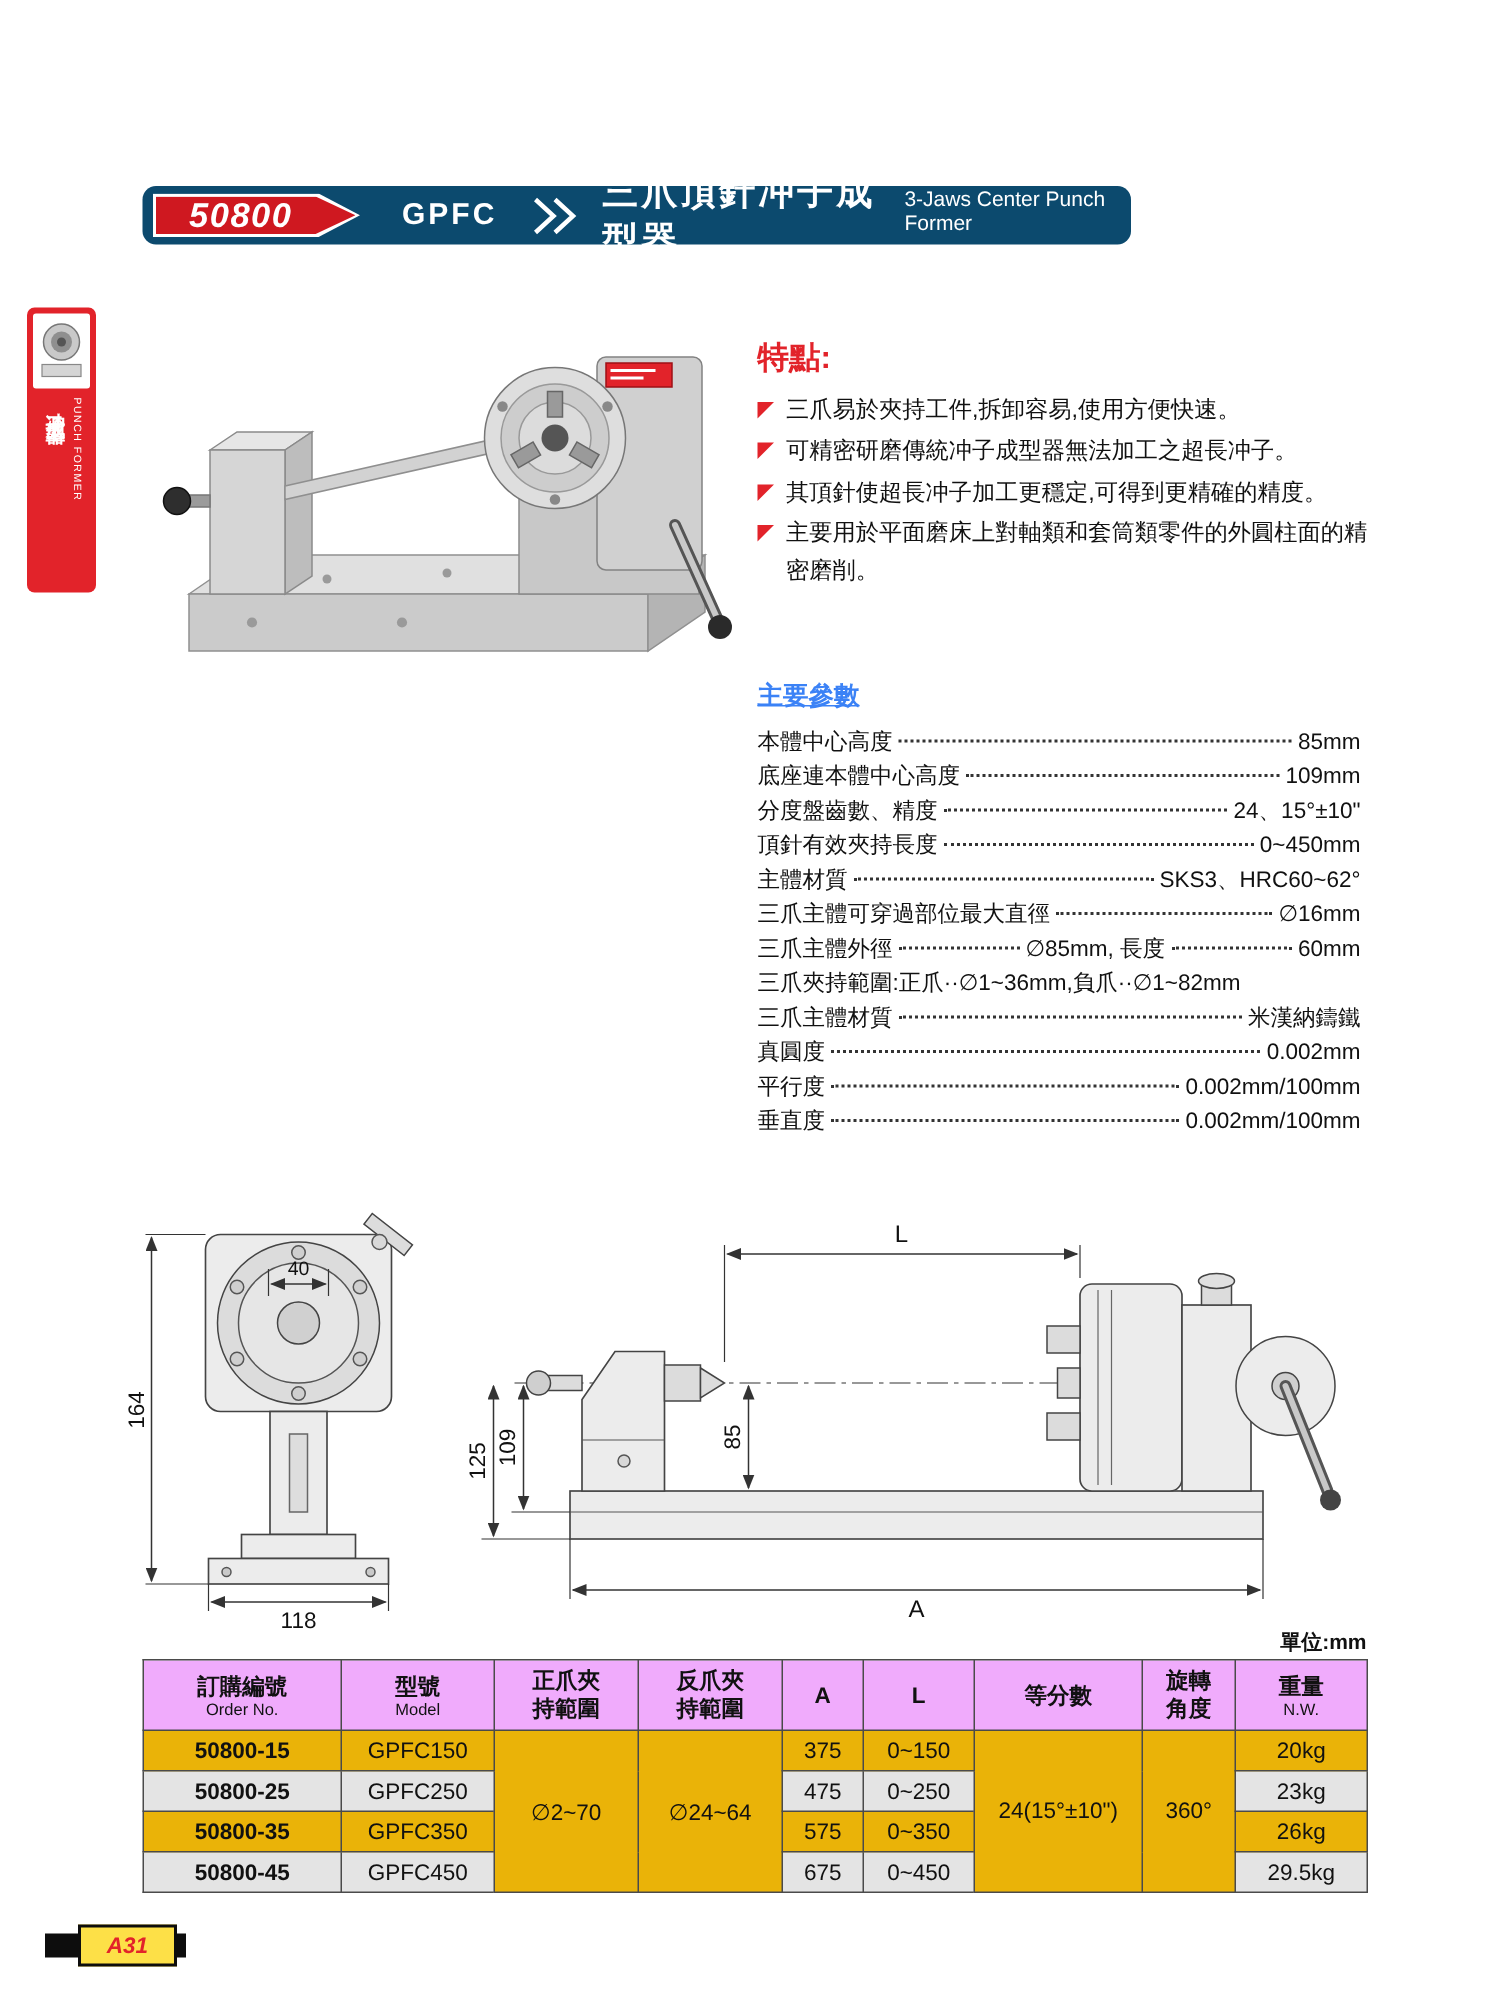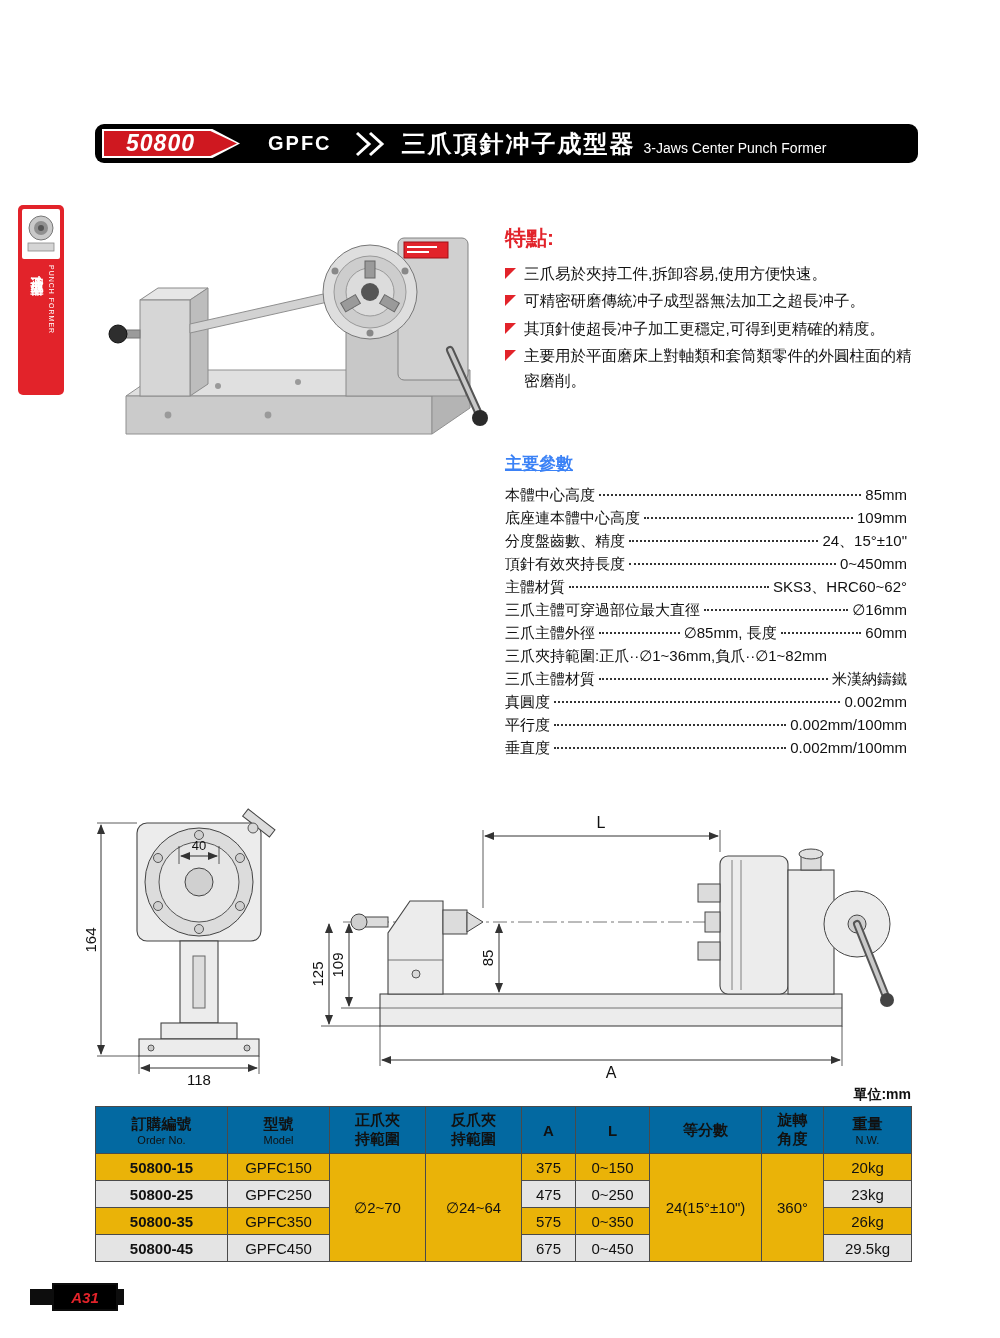--- a/index.html
+++ b/index.html
@@ -5,22 +5,22 @@
   html,body { margin:0; padding:0; background:#ffffff; }
   body { font-family:"Liberation Sans","DejaVu Sans",sans-serif; color:#111; }
   #page { position:relative; width:1000px; height:1338px; background:#fff; overflow:hidden; }
 
   
   .title-row { position:absolute; left:95px; top:60px; display:flex; align-items:baseline; }
   .title-zh { font-size:42px; font-weight:bold; letter-spacing:3px; color:#1a1a1a; }
   .title-en { font-size:26px; font-weight:bold; color:#8a8a8a; margin-left:12px; }
 
   
-  .banner { position:absolute; left:95px; top:124px; width:823px; height:39px;
-            background:#000000; border-radius:9px; display:flex; align-items:center; }
+  .banner { position:absolute; left:95px; top:124px; width:659px; height:39px;
+            background:#0c4a6e; border-radius:9px; display:flex; align-items:center; }
   .order-tag { position:relative; width:138px; height:29px; margin-left:7px; flex:0 0 auto;
                clip-path:polygon(0 0,80% 0,100% 50%,80% 100%,0 100%); background:#ffffff; }
   .order-tag-inner { position:absolute; left:2px; top:2px; right:3px; bottom:2px;
                clip-path:polygon(0 0,80% 0,100% 50%,80% 100%,0 100%); background:#cf1820;
                display:flex; align-items:center; justify-content:center; }
   .order-no { color:#fff; font-size:23px; font-weight:bold; font-style:italic; padding-right:20px; letter-spacing:1px; }
   .series { color:#fff; font-size:20px; font-weight:bold; letter-spacing:2px; margin-left:28px; }
   .chevrons { margin-left:20px; flex:0 0 auto; }
   .banner-name-zh { color:#fff; font-size:24px; font-weight:bold; margin-left:14px; letter-spacing:2px; }
   .banner-name-en { color:#fff; font-size:14px; font-weight:normal; margin-left:8px; align-self:flex-end; margin-bottom:7px; }
@@ -57,29 +57,29 @@
   .dimline { stroke:#333; stroke-width:1; }
   .extline { stroke:#333; stroke-width:0.8; }
   .part { fill:#ececec; stroke:#444; stroke-width:1.1; }
   .part-dark { fill:#dcdcdc; stroke:#444; stroke-width:1; }
   .centerline { stroke:#777; stroke-width:1; stroke-dasharray:14 4 3 4; }
 
   
   .unit-note { position:absolute; left:95px; top:1086px; width:816px; text-align:right; font-size:14px; font-weight:bold; }
   .spec-table { position:absolute; left:95px; top:1106px; border-collapse:collapse; table-layout:fixed; width:816px; }
   .spec-table th, .spec-table td { border:1px solid #4a4a4a; text-align:center; padding:1px 2px; }
-  .spec-table th { background:#0369a1; font-size:15px; font-weight:bold; height:44px; }
+  .spec-table th { background:#f0abfc; font-size:15px; font-weight:bold; height:44px; }
   .spec-table td { font-size:15px; height:24px; background:#eab308; }
   .spec-table tbody tr:nth-child(even) td { background:#e4e4e4; }
   .hdr-en { display:block; font-size:11px; font-weight:normal; }
   .cell-bold { font-weight:bold; }
 
   
   .footer-bar { position:absolute; left:30px; top:1289px; width:94px; height:16px; background:#0d0d0d; }
-  .page-box { position:absolute; left:52px; top:1283px; width:62px; height:24px; background:#000000;
+  .page-box { position:absolute; left:52px; top:1283px; width:62px; height:24px; background:#fde047;
               border:2px solid #0d0d0d; display:flex; align-items:center; justify-content:center; }
   .page-no { color:#e2232a; font-size:15px; font-weight:bold; font-style:italic; }
 </style>
 </head>
 <body>
 
 <div id="page">
 
 
   <div class="banner">

